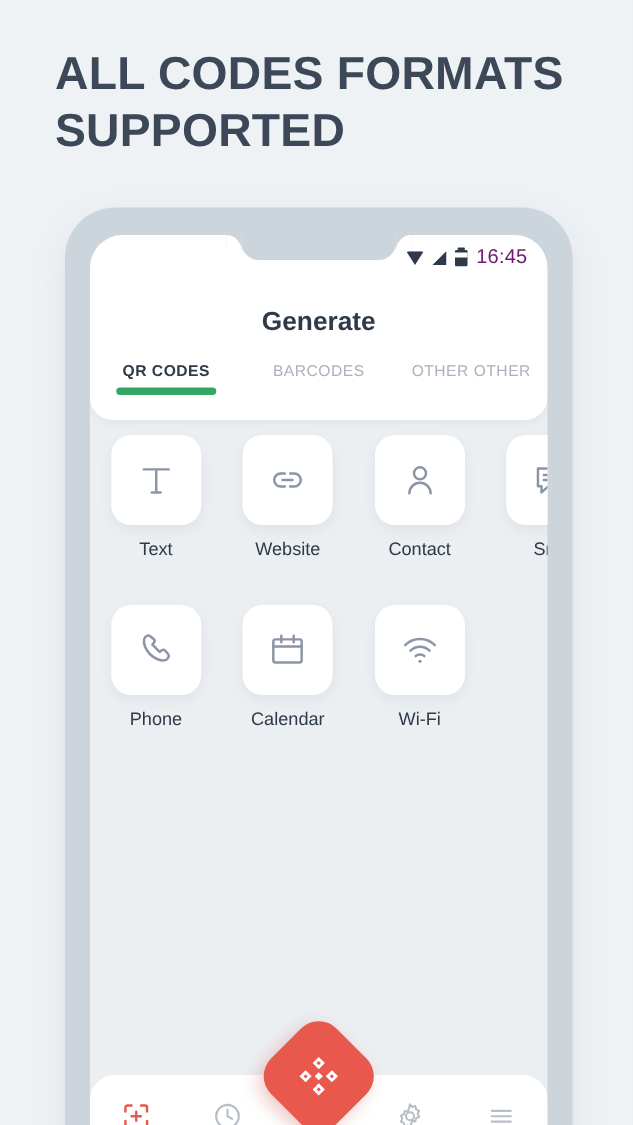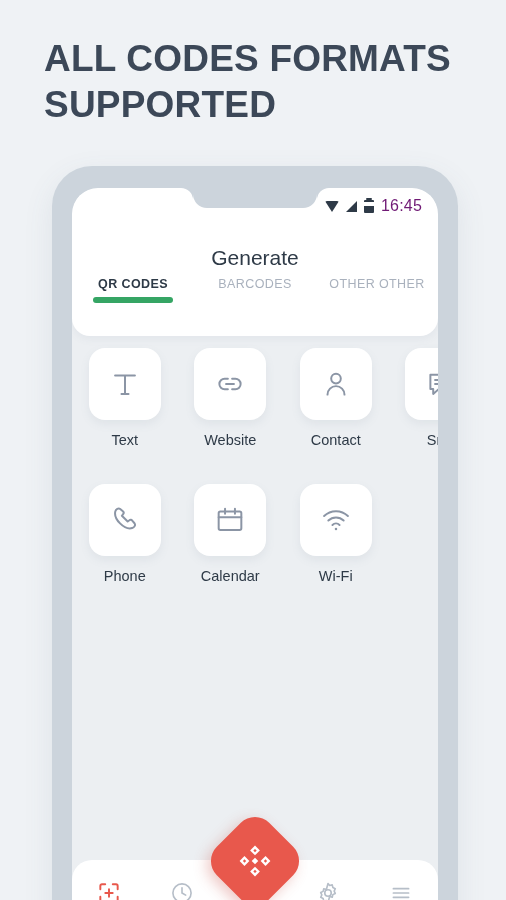--- a/index.html
+++ b/index.html
@@ -147,28 +147,28 @@
     background: #ffffff;
   }
 
   .screen-title {
     position: absolute;
     top: 58px;
     left: 0;
     width: 366px;
     text-align: center;
     font-size: 21px;
-    font-weight: normal;
+    font-weight: bold;
     color: #2e3a47;
   }
 
   .tabs {
     position: absolute;
     left: 0;
-    top: 89px;
+    top: 102px;
     width: 366px;
     display: flex;
   }
   .tab {
     flex: 1;
     text-align: center;
     position: relative;
     padding-bottom: 14px;
     font-size: 12.5px;
     letter-spacing: 0.4px;

